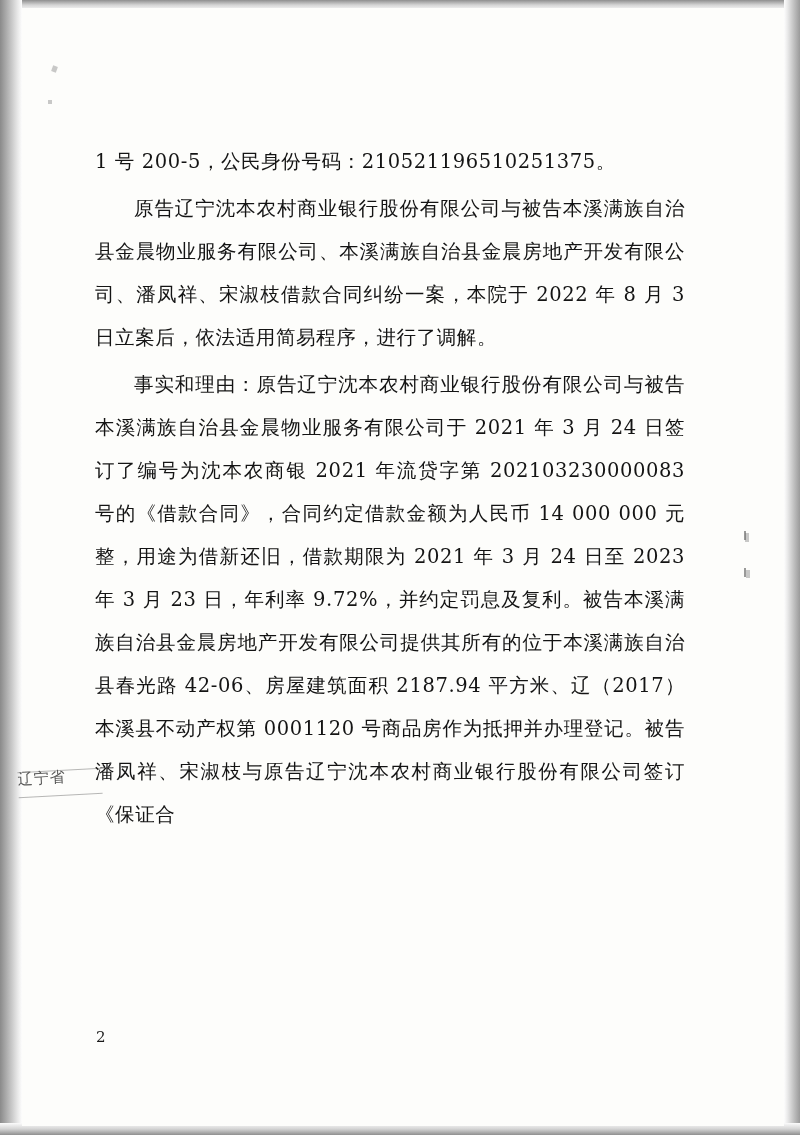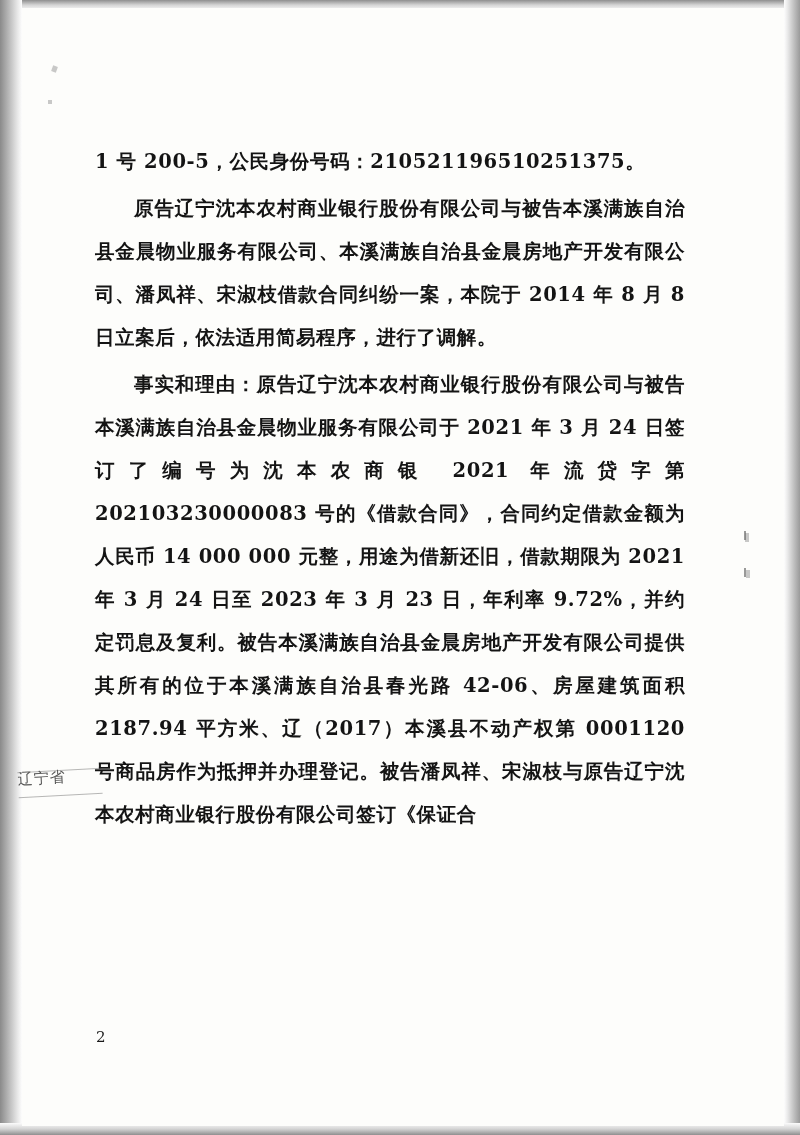--- a/index.html
+++ b/index.html
@@ -59,21 +59,20 @@
     width: 590px;
   }
   p.para {
     margin: 0 0 4px 0;
     font-size: 19.5px;
     line-height: 43px;
     color: #141414;
     text-align: justify;
     letter-spacing: 0.6px;
     text-justify: inter-ideograph;
-    font-weight: bold;
   }
   p.indent {
     text-indent: 39px;
   }
   .page-number {
     position: absolute;
     left: 96px;
     top: 1028px;
     font-size: 15px;
     color: #1a1a1a;
@@ -129,19 +128,19 @@
   <div class="tick" style="left:744px;top:531px;"></div>
   <div class="tick" style="left:744px;top:568px;"></div>
 
   <div class="margin-stamp">
     <div class="line"></div>
     <span>辽宁省</span>
   </div>
 
   <div class="content">
     <p class="para">1 号 200-5，公民身份号码：210521196510251375。</p>
-    <p class="para indent">原告辽宁沈本农村商业银行股份有限公司与被告本溪满族自治县金晨物业服务有限公司、本溪满族自治县金晨房地产开发有限公司、潘凤祥、宋淑枝借款合同纠纷一案，本院于 2014 年 8 月 8 日立案后，依法适用简易程序，进行了调解。</p>
+    <p class="para indent">原告辽宁沈本农村商业银行股份有限公司与被告本溪满族自治县金晨物业服务有限公司、本溪满族自治县金晨房地产开发有限公司、潘凤祥、宋淑枝借款合同纠纷一案，本院于 2022 年 8 月 3 日立案后，依法适用简易程序，进行了调解。</p>
     <p class="para indent">事实和理由：原告辽宁沈本农村商业银行股份有限公司与被告本溪满族自治县金晨物业服务有限公司于 2021 年 3 月 24 日签订了编号为沈本农商银 2021 年流贷字第 202103230000083 号的《借款合同》，合同约定借款金额为人民币 14 000 000 元整，用途为借新还旧，借款期限为 2021 年 3 月 24 日至 2023 年 3 月 23 日，年利率 9.72%，并约定罚息及复利。被告本溪满族自治县金晨房地产开发有限公司提供其所有的位于本溪满族自治县春光路 42-06、房屋建筑面积 2187.94 平方米、辽（2017）本溪县不动产权第 0001120 号商品房作为抵押并办理登记。被告潘凤祥、宋淑枝与原告辽宁沈本农村商业银行股份有限公司签订《保证合</p>
   </div>
 
   <div class="page-number">2</div>
 
 </div>
 
 </body></html>

